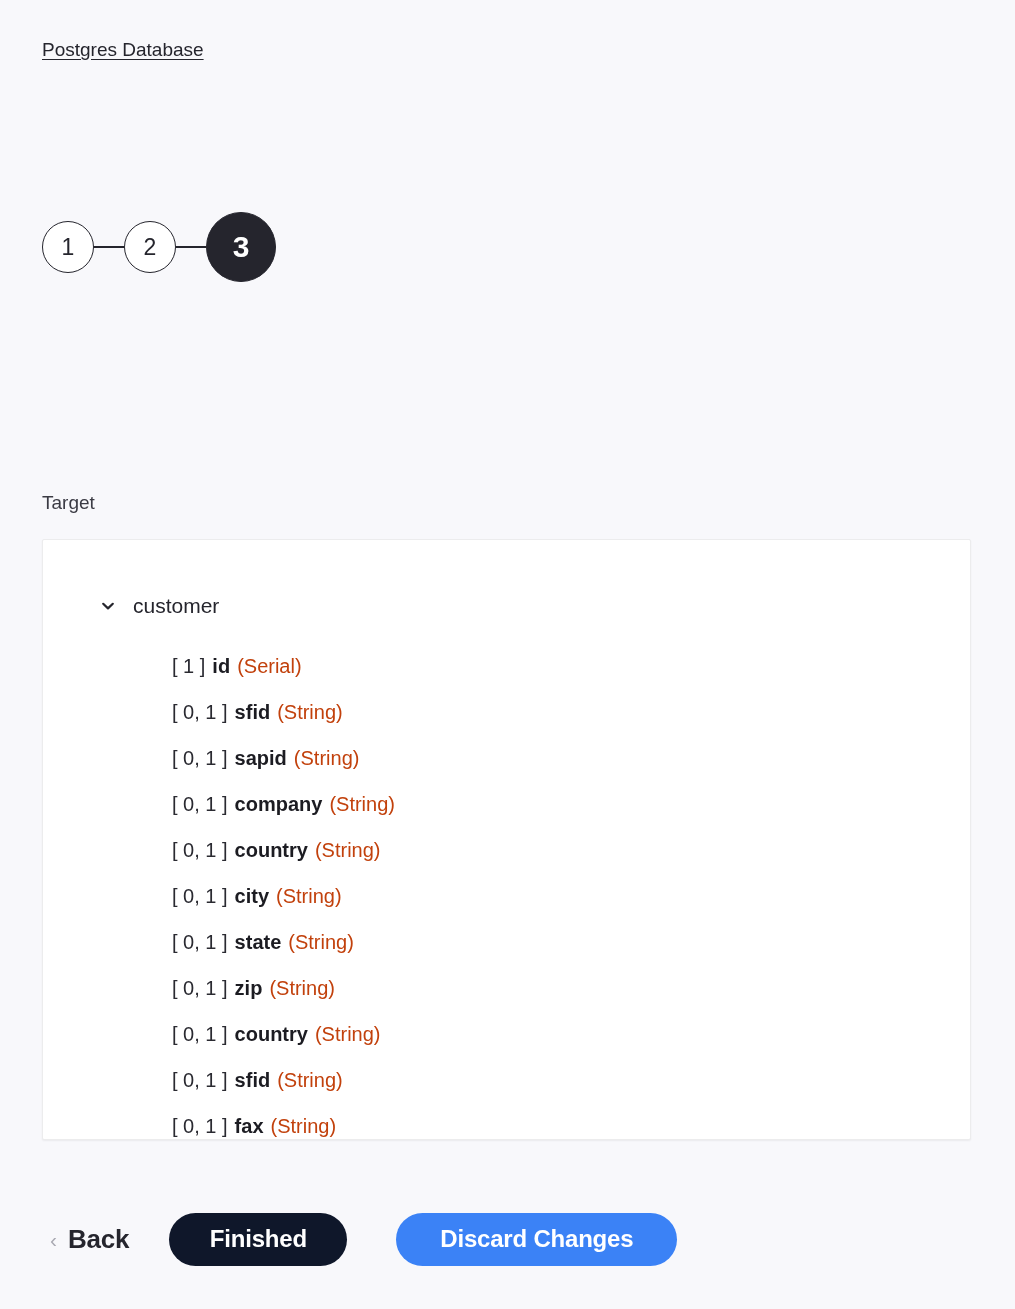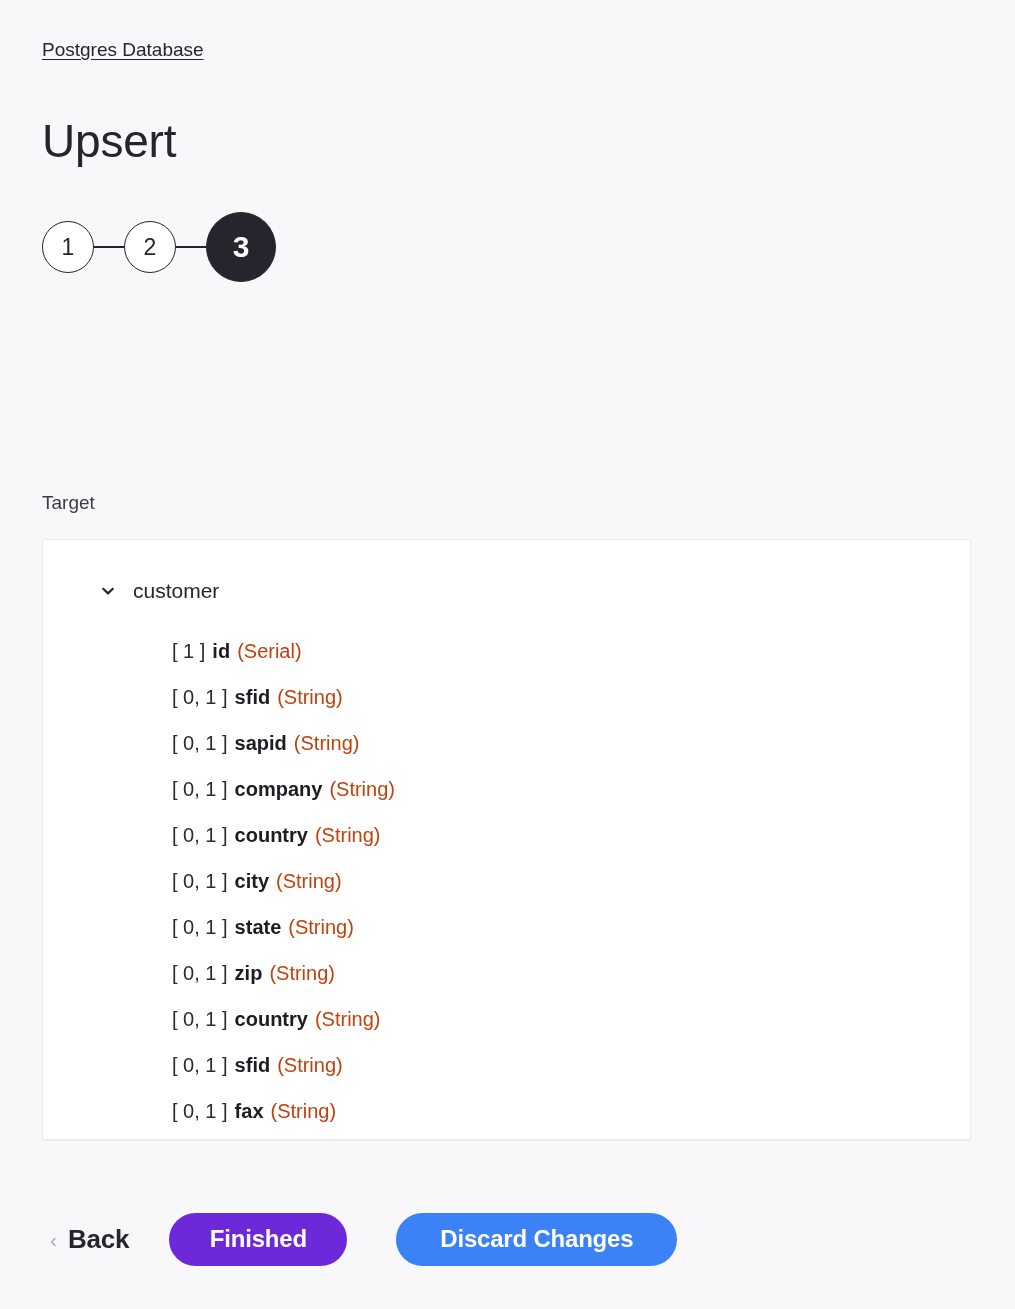--- a/index.html
+++ b/index.html
@@ -131,20 +131,21 @@
   .tree-root {
     padding: 36px 0 0 0;
   }
 
   .tree-node-header {
     display: flex;
     align-items: center;
     padding-left: 56px;
     height: 30px;
     cursor: pointer;
+    margin-top: 15px;
   }
   .chevron {
     width: 18px;
     height: 18px;
     display: inline-flex;
     align-items: center;
     justify-content: center;
     flex: none;
     margin-right: 16px;
     color: #25252d;
@@ -214,37 +215,36 @@
     font-weight: 700;
     letter-spacing: -0.2px;
     cursor: pointer;
     height: 53px;
     display: inline-flex;
     align-items: center;
     justify-content: center;
     padding: 0 34px;
   }
   .btn-primary {
-    background: #6d28d9;
+    background: #0f172a;
     min-width: 178px;
     margin-right: 49px;
   }
   .btn-secondary {
     background: #3b82f6;
     min-width: 281px;
   }
 </style>
 </head>
 <body>
 
 <div class="page">
 
   <a class="breadcrumb" href="#">Postgres Database</a>
 
-  <h1 class="page-title">Upsert</h1>
 
   <div class="stepper">
     <div class="step step-sm">
       <span>1</span>
     </div>
     <div class="step-line"></div>
     <div class="step step-sm">
       <span>2</span>
     </div>
     <div class="step-line"></div>

